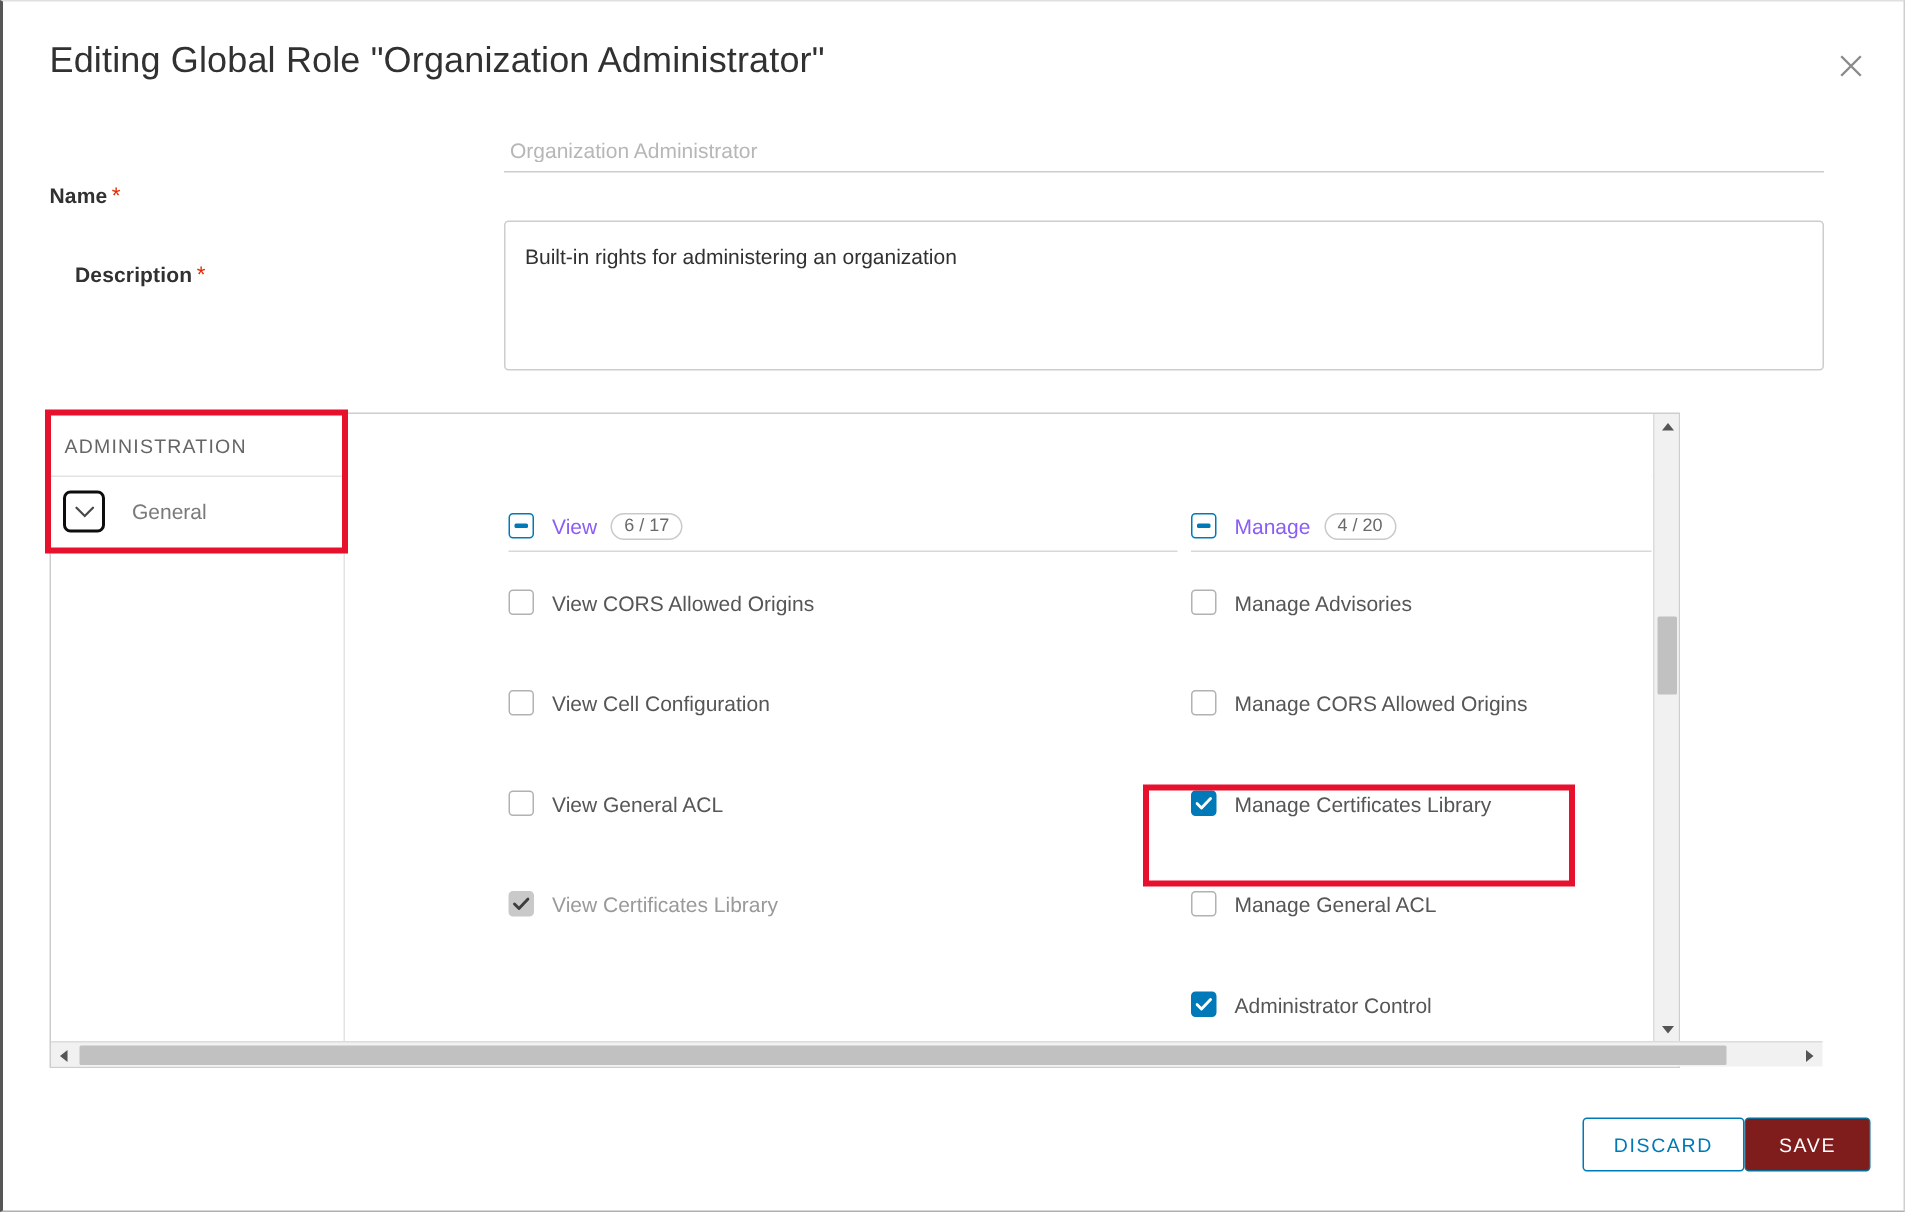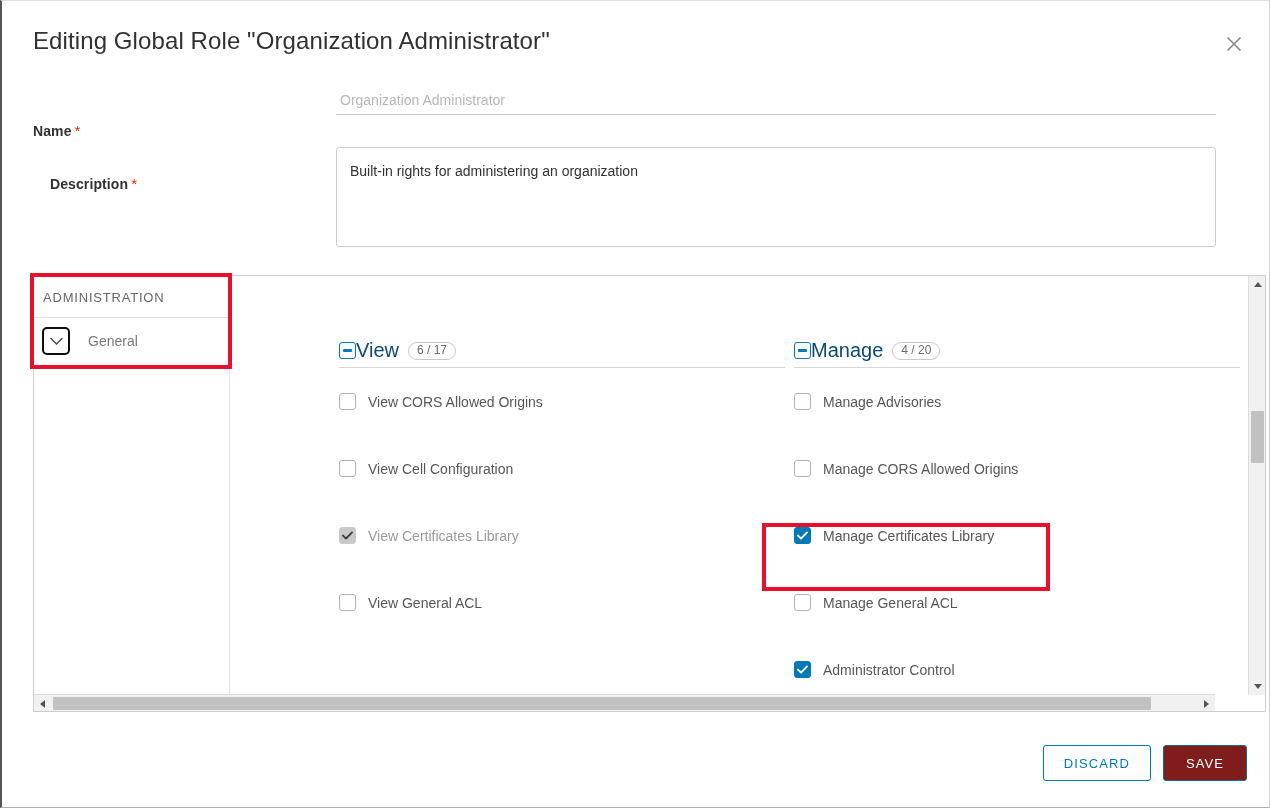--- a/index.html
+++ b/index.html
@@ -57,21 +57,21 @@
   #description-input {
     position: absolute; left: 334px; top: 146px; width: 880px; height: 100px;
     border: 1px solid #cdcdcd; border-radius: 3px; background: #fff;
     font-family: "Liberation Sans", sans-serif; font-size: 14px; color: #313131;
     padding: 14px 13px; outline: none; resize: none; line-height: 1.3;
   }
 
   
   #rights-panel {
     position: absolute; left: 31px; top: 274px;
-    width: 1233px; height: 437px;
+    width: 1087px; height: 437px;
     border: 1px solid #cdcdcd; background: #fff;
   }
   #rights-sidebar {
     position: absolute; left: 0; top: 0; width: 196px; height: 419px;
     border-right: 1px solid #e3e3e3; background: #fff;
   }
   #sidebar-group-label {
     position: absolute; left: 9px; top: 14px;
     font-size: 13px; color: #666; letter-spacing: .8px;
   }
@@ -106,21 +106,21 @@
     position: absolute; top: 0; width: 446px;
   }
   #col-view { left: 108px; }
   #col-manage { left: 563px; }
 
   .col-head {
     position: relative; height: 34px; display: flex; align-items: center;
     border-bottom: 1px solid #d8d8d8;
   }
   .col-head-label {
-    font-size: 20px; color: #0c4a6e; font-weight: 400;
+    font-size: 14px; color: #8b5cf6; margin-left: 12px; font-weight: 400;
   }
   .count-badge {
     margin-left: 9px; font-size: 12px; color: #6a6a6a;
     border: 1px solid #c9c9c9; border-radius: 10px;
     padding: 1px 8px 2px 8px; line-height: 13px; white-space: nowrap;
   }
 
   .right-row {
     height: 67px; display: flex; align-items: center;
   }
@@ -178,21 +178,21 @@
   }
   .arrow { width: 0; height: 0; }
   .arrow-up { border-left: 4px solid transparent; border-right: 4px solid transparent; border-bottom: 5px solid #555; }
   .arrow-down { border-left: 4px solid transparent; border-right: 4px solid transparent; border-top: 5px solid #555; }
   .arrow-left { border-top: 4px solid transparent; border-bottom: 4px solid transparent; border-right: 5px solid #555; }
   .arrow-right { border-top: 4px solid transparent; border-bottom: 4px solid transparent; border-left: 5px solid #555; }
 
   
   #dialog-footer {
     position: absolute; right: 22px; bottom: 26px;
-    display: flex; align-items: center; gap: 12px;
+    display: flex; align-items: center; gap: 0;
   }
   .btn {
     font-family: "Liberation Sans", sans-serif;
     font-size: 13px; letter-spacing: 1.1px;
     height: 36px; padding: 0 20px; border-radius: 3px; cursor: pointer;
     display: flex; align-items: center; justify-content: center;
   }
   #discard-button {
     background: #fff; color: #0079b8; border: 1px solid #0079b8; min-width: 98px;
   }
@@ -268,34 +268,34 @@
         </div>
 
         <div class="right-row">
           <div class="cb">
             
           </div>
           <span class="right-label">View Cell Configuration</span>
         </div>
 
         <div class="right-row">
+          <div class="cb">
+            
+          </div>
+          <span class="right-label">View General ACL</span>
+        </div>
+
+        <div class="right-row">
           <div class="cb checked-disabled">
             <svg class="tick" width="11" height="9" viewBox="0 0 11 9">
                 <path d="M1 4.6 L4 7.6 L10 1.4" stroke-width="1.9" fill="none" stroke-linecap="round" stroke-linejoin="round"></path>
               </svg>
           </div>
           <span class="right-label disabled">View Certificates Library</span>
         </div>
-
-        <div class="right-row">
-          <div class="cb">
-            
-          </div>
-          <span class="right-label">View General ACL</span>
-        </div>
       </div>
 
       <div class="col" id="col-manage" style="top:58px;">
         <div class="col-head">
           <div class="cb indeterminate">
             <span class="dash"></span>
 
           </div>
           <span class="col-head-label">Manage</span>
           <span class="count-badge">4 / 20</span>

